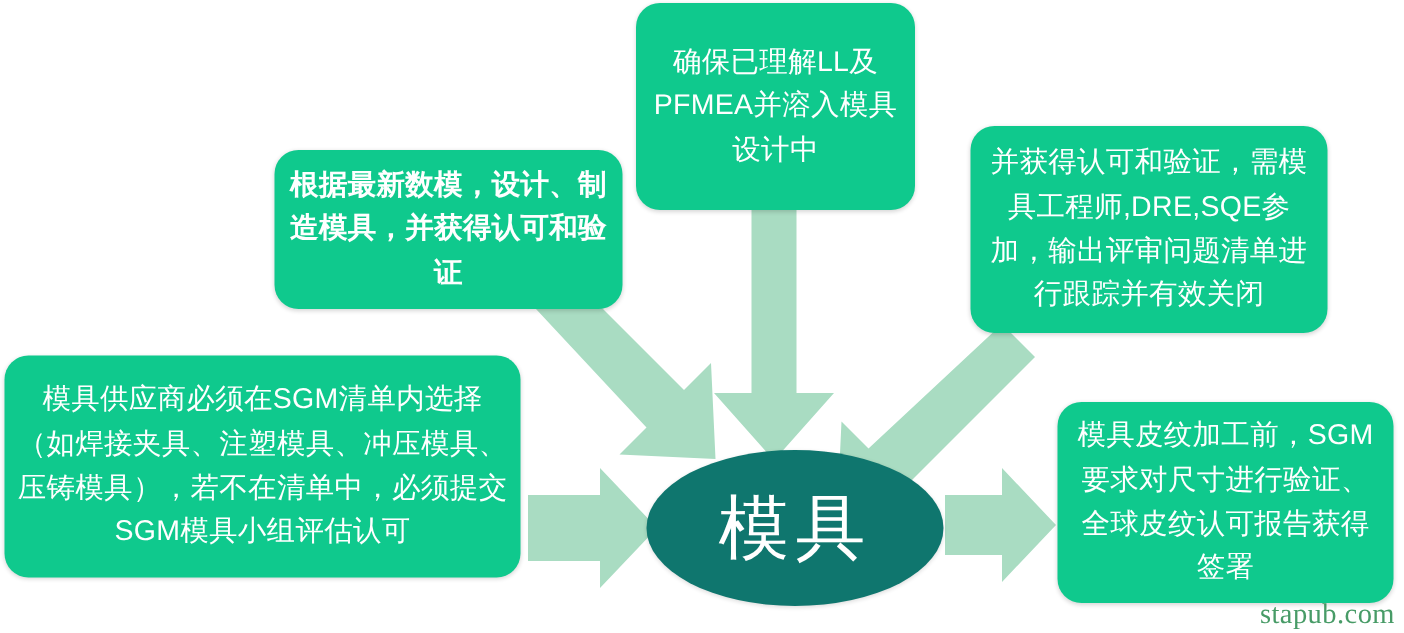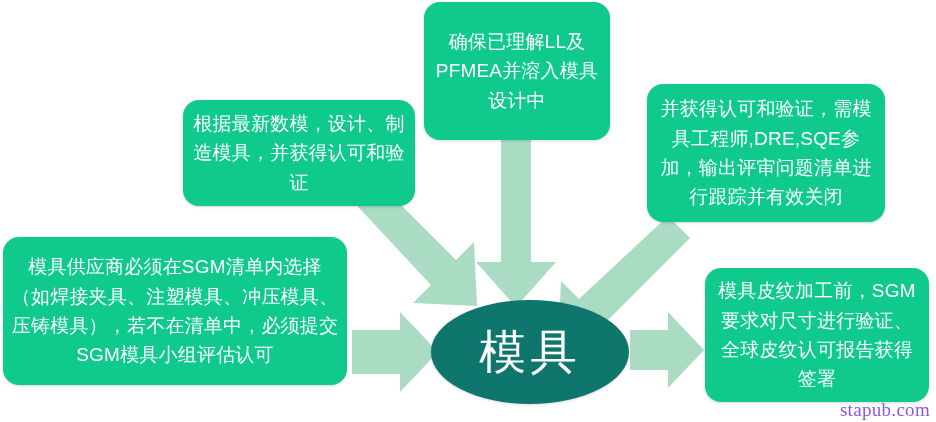--- a/index.html
+++ b/index.html
@@ -30,21 +30,21 @@
     text-align: center;
     color: #ffffff;
     padding: 22px 8px;
     line-height: 1.55;
     letter-spacing: 0.2px;
     z-index: 3;
   }
   .node-text { display: block; width: 100%; }
 
   #node-top-center { left: 424px; top: 2px;  width: 186px; height: 138px; font-size: 19px; }
-  #node-left-mid   { left: 183px; top: 100px; width: 232px; height: 106px; font-size: 19px; }
+  #node-left-mid   { left: 183px; top: 100px; width: 232px; height: 106px; font-size: 19px; font-weight: bold; }
   #node-top-right  { left: 647px; top: 84px;  width: 238px; height: 138px; font-size: 19px; }
   #node-bottom-left{ left: 3px;   top: 237px; width: 344px; height: 148px; font-size: 19px; }
   #node-bottom-right{left: 705px; top: 268px; width: 224px; height: 134px; font-size: 19px; }
 
   #hub {
     position: absolute;
     left: 431px; top: 300px;
     width: 198px; height: 104px;
     background: #0f766e;
     border-radius: 50%;
@@ -53,21 +53,21 @@
     font-size: 47px;
     letter-spacing: 4px;
     z-index: 3;
     box-shadow: 0 1px 3px rgba(0,0,0,0.14);
   }
   #watermark {
     position: absolute;
     right: 6px; bottom: 1px;
     font-family: "Liberation Serif", "DejaVu Serif", serif;
     font-size: 19px;
-    color: #6d28d9;
+    color: #15803d;
     opacity: 0.78;
     z-index: 6;
     letter-spacing: 0.3px;
   }
 </style>
 </head>
 <body>
 
 <div id="diagram">
 

